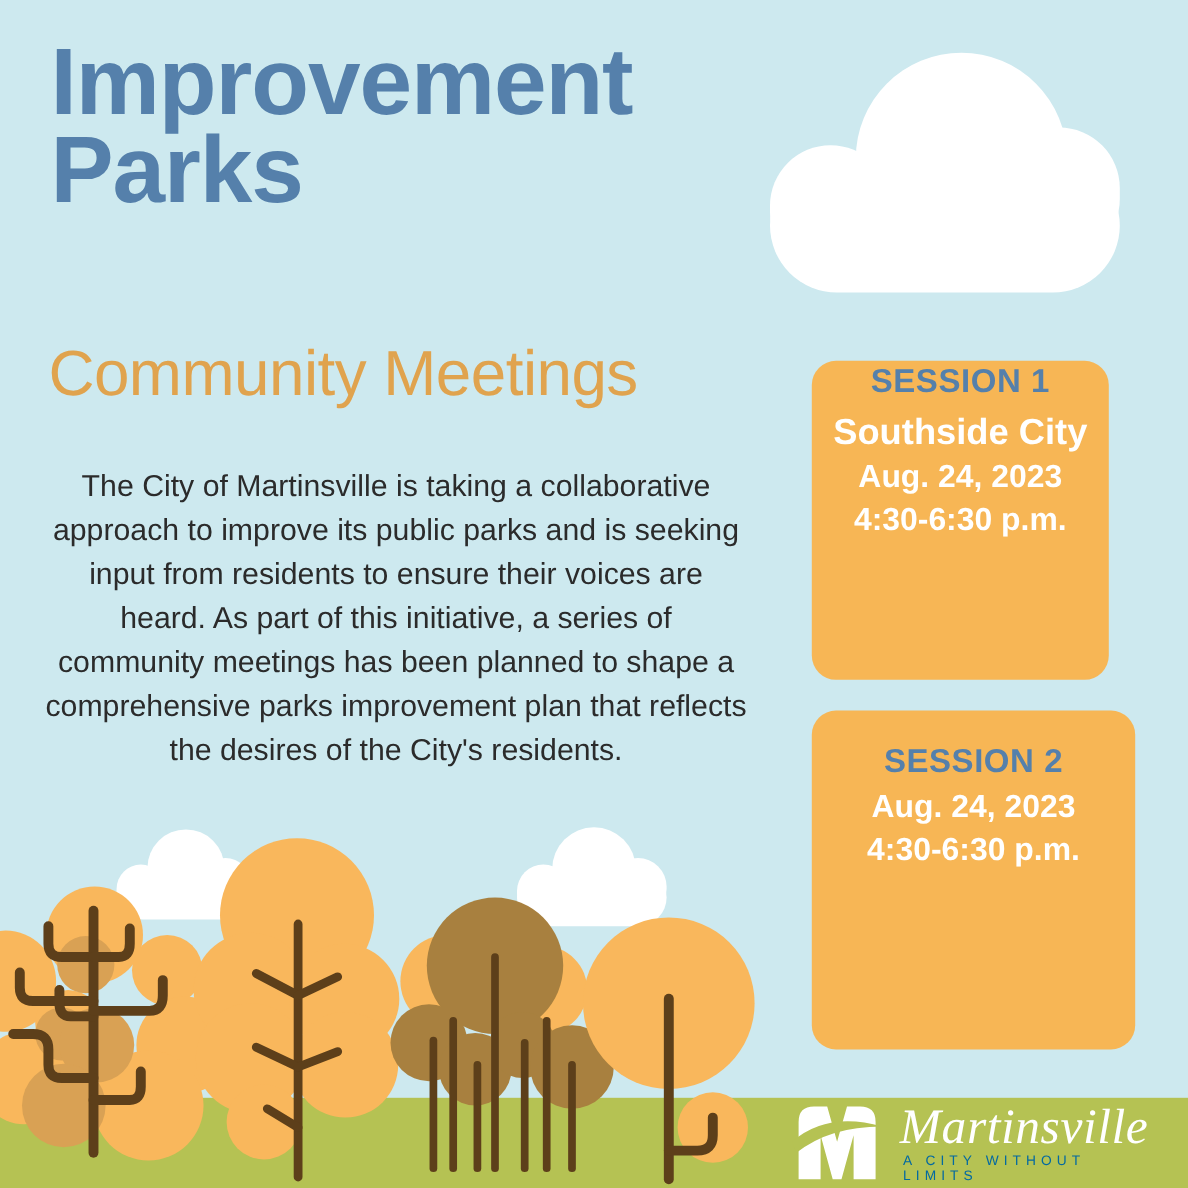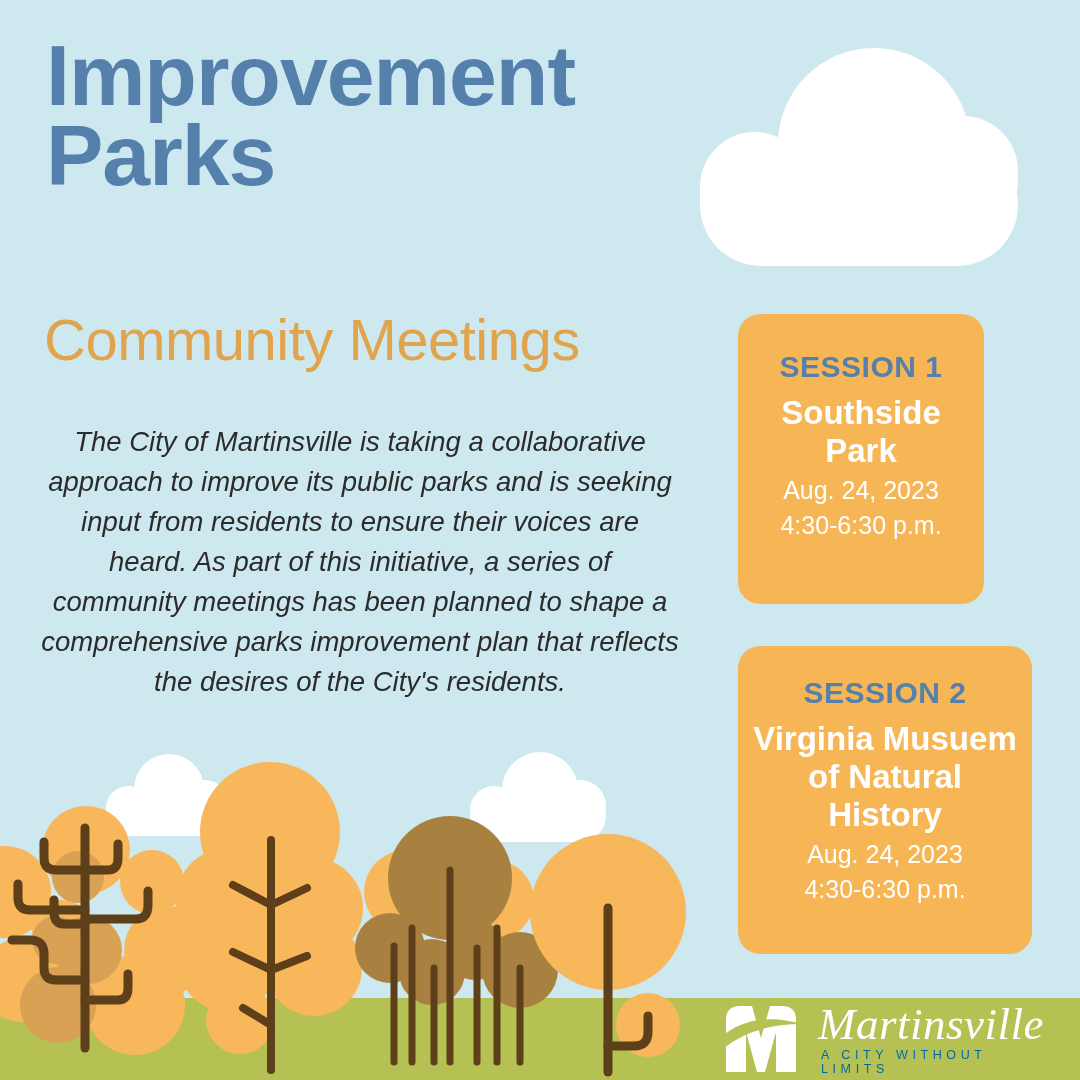--- a/index.html
+++ b/index.html
@@ -87,51 +87,50 @@
 
   .body-copy {
     position: absolute;
     left: 40px;
     top: 394px;
     width: 640px;
     color: #2b2b2b;
     font-size: 27.5px;
     line-height: 1.46;
     text-align: center;
-    font-style: italic;
   }
 
   
   .card {
     position: absolute;
     background: #f7b655;
     border-radius: 22px;
     text-align: center;
     color: #ffffff;
     box-sizing: border-box;
   }
-  .card-1 { left: 738px; top: 314px; width: 246px; height: 290px; padding-top: 34px; }
+  .card-1 { left: 738px; top: 328px; width: 270px; height: 290px; }
   .card-2 { left: 738px; top: 646px; width: 294px; height: 308px; padding-top: 28px; text-align: center; }
   .card .session-label {
     color: #5580ab;
     font-size: 30px;
     font-weight: bold;
     letter-spacing: 0.5px;
     line-height: 1.25;
   }
   .card .venue {
     font-size: 33px;
     font-weight: bold;
     line-height: 1.16;
     margin-top: 8px;
     padding: 0 10px;
   }
   .card .date, .card .time {
-    font-size: 25px;
-    font-weight: normal;
+    font-size: 29px;
+    font-weight: bold;
     line-height: 1.3;
   }
   .card .date { margin-top: 4px; }
   .card .time { margin-top: 2px; }
 
   
   .logo {
     position: absolute;
     left: 718px;
     top: 1002px;
@@ -265,28 +264,27 @@
     <span>Improvement</span>
     <span>Parks</span>
   </div>
 
   <div class="subhead">Community Meetings</div>
 
   <p class="body-copy">The City of Martinsville is taking a collaborative approach to improve its public parks and is seeking input from residents to ensure their voices are heard. As part of this initiative, a series of community meetings has been planned to shape a comprehensive parks improvement plan that reflects the desires of the City's residents.</p>
 
   <div class="card card-1">
     <div class="session-label">SESSION 1</div>
-    <div class="venue">Southside Park</div>
+    <div class="venue">Southside City</div>
     <div class="date">Aug. 24, 2023</div>
     <div class="time">4:30-6:30 p.m.</div>
   </div>
 
   <div class="card card-2">
     <div class="session-label">SESSION 2</div>
-    <div class="venue">Virginia Musuem of Natural History</div>
     <div class="date">Aug. 24, 2023</div>
     <div class="time">4:30-6:30 p.m.</div>
   </div>
 
   <div class="logo">
     <svg class="logo-mark" viewBox="0 0 86 70">
       <path d="M8 68 L8 16 Q8 2 22 2 L34 2 L43 34 L52 2 L64 2 Q78 2 78 16 L78 68 L58 68 L58 28 L47 68 L39 68 L28 28 L28 68 Z" fill="#ffffff"></path>
       <path d="M2 34 Q34 6 84 20 Q36 20 6 44 Z" fill="#b5c253"></path>
     </svg>
     <div class="logo-text">

